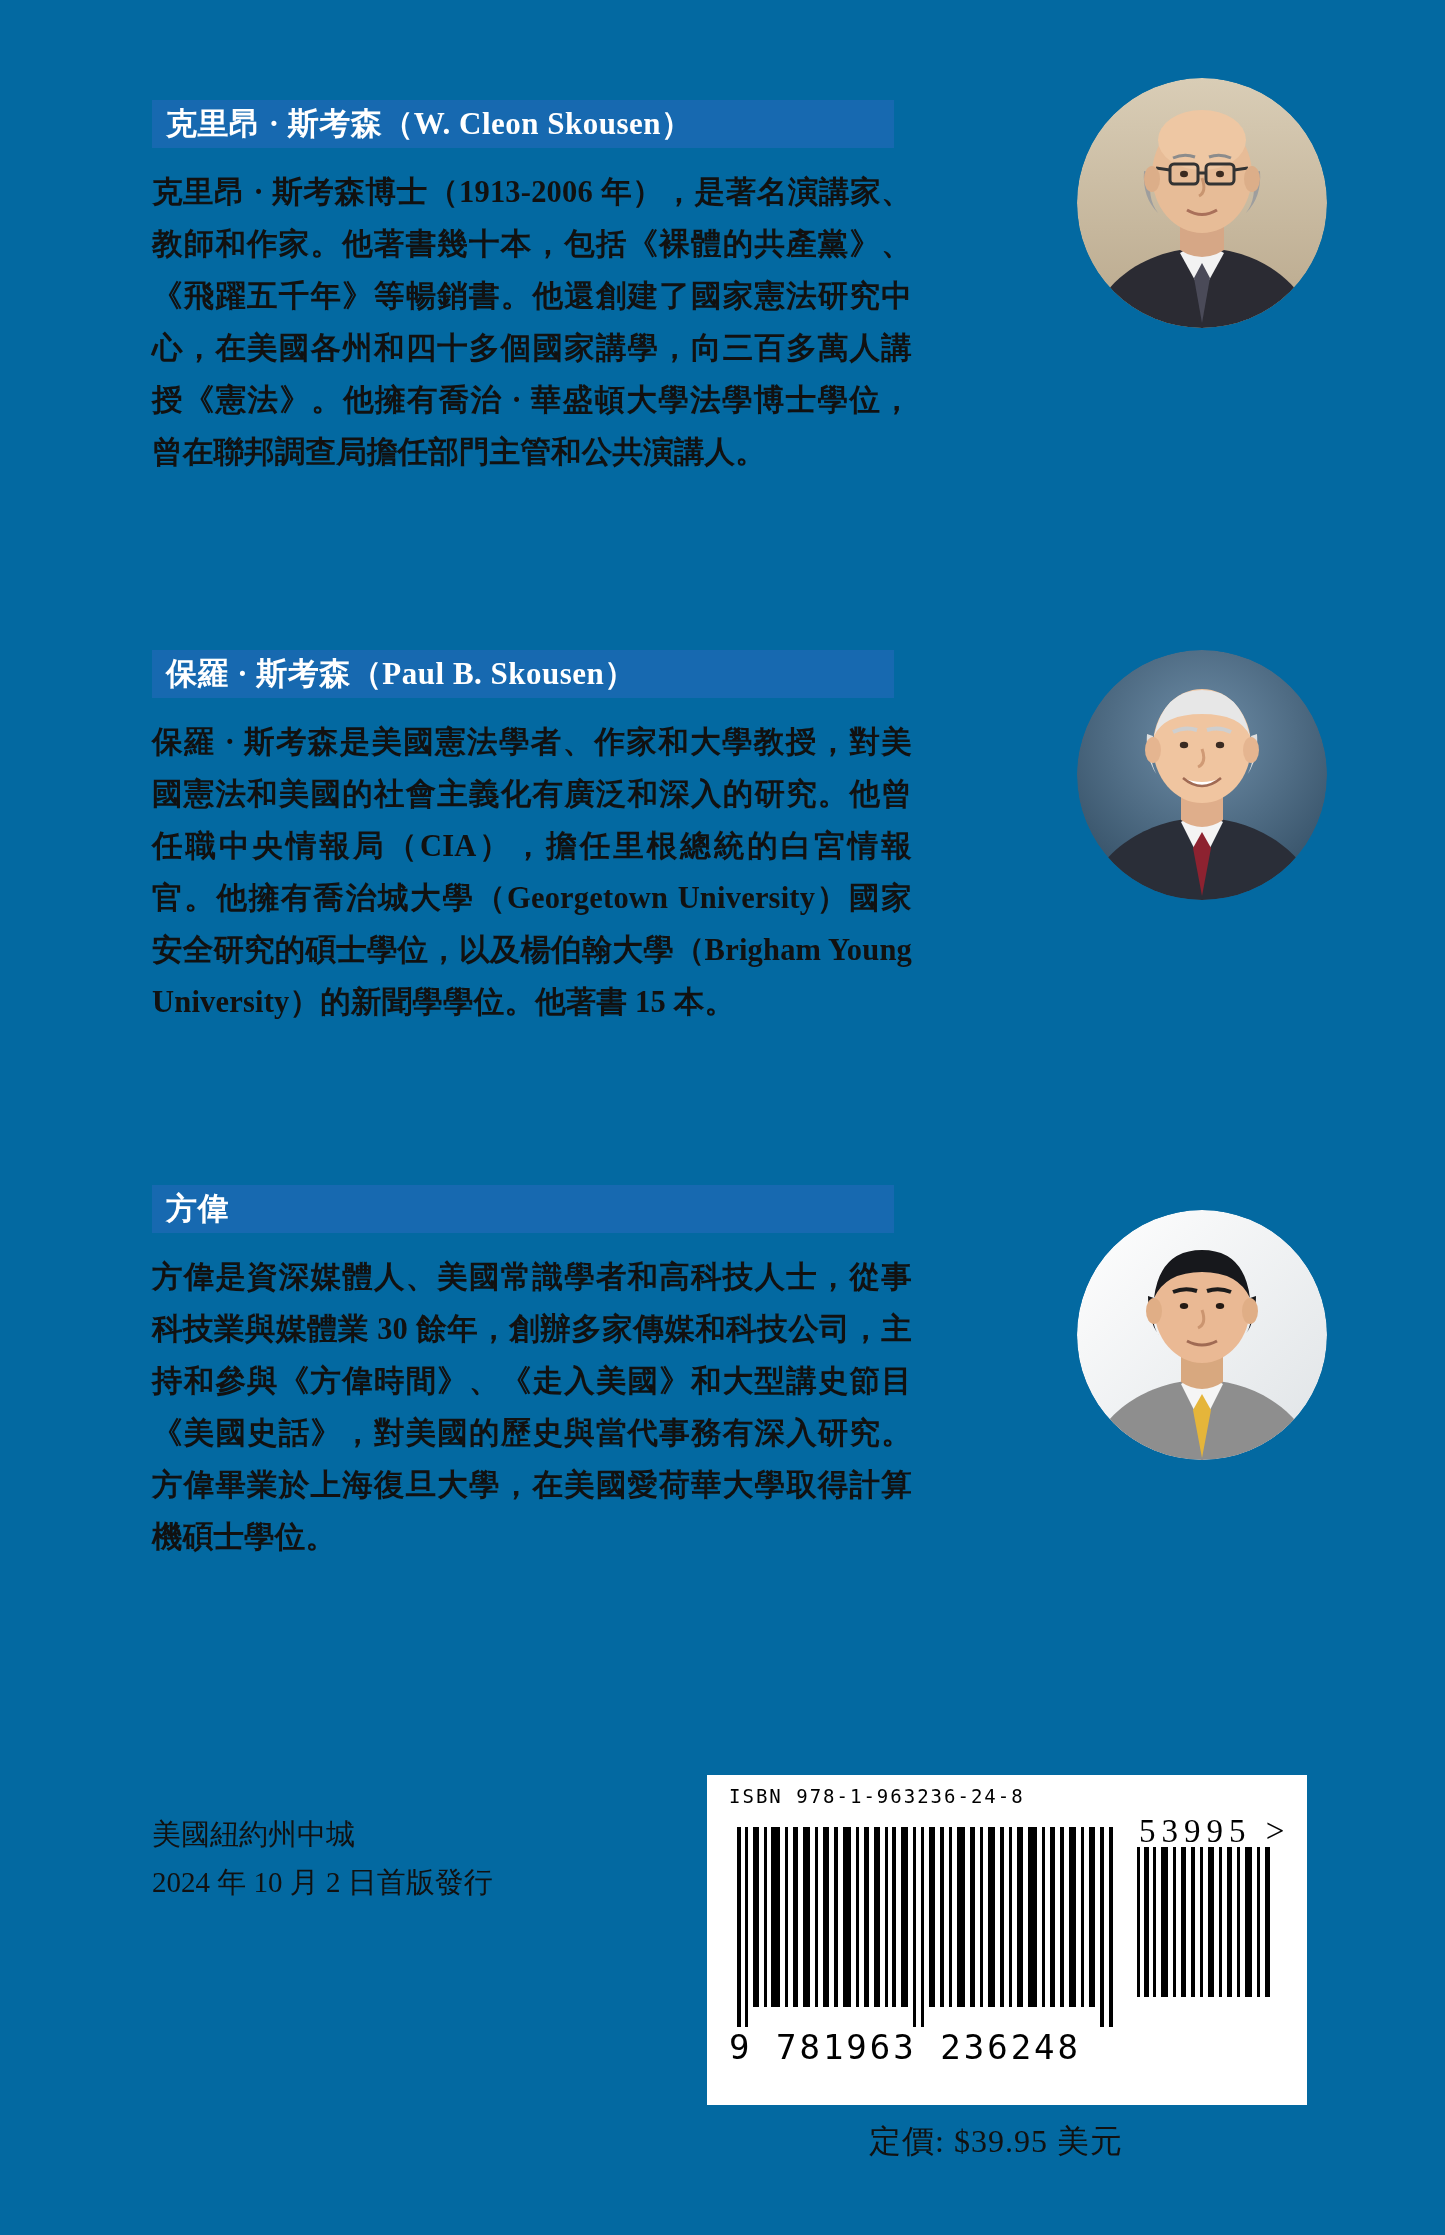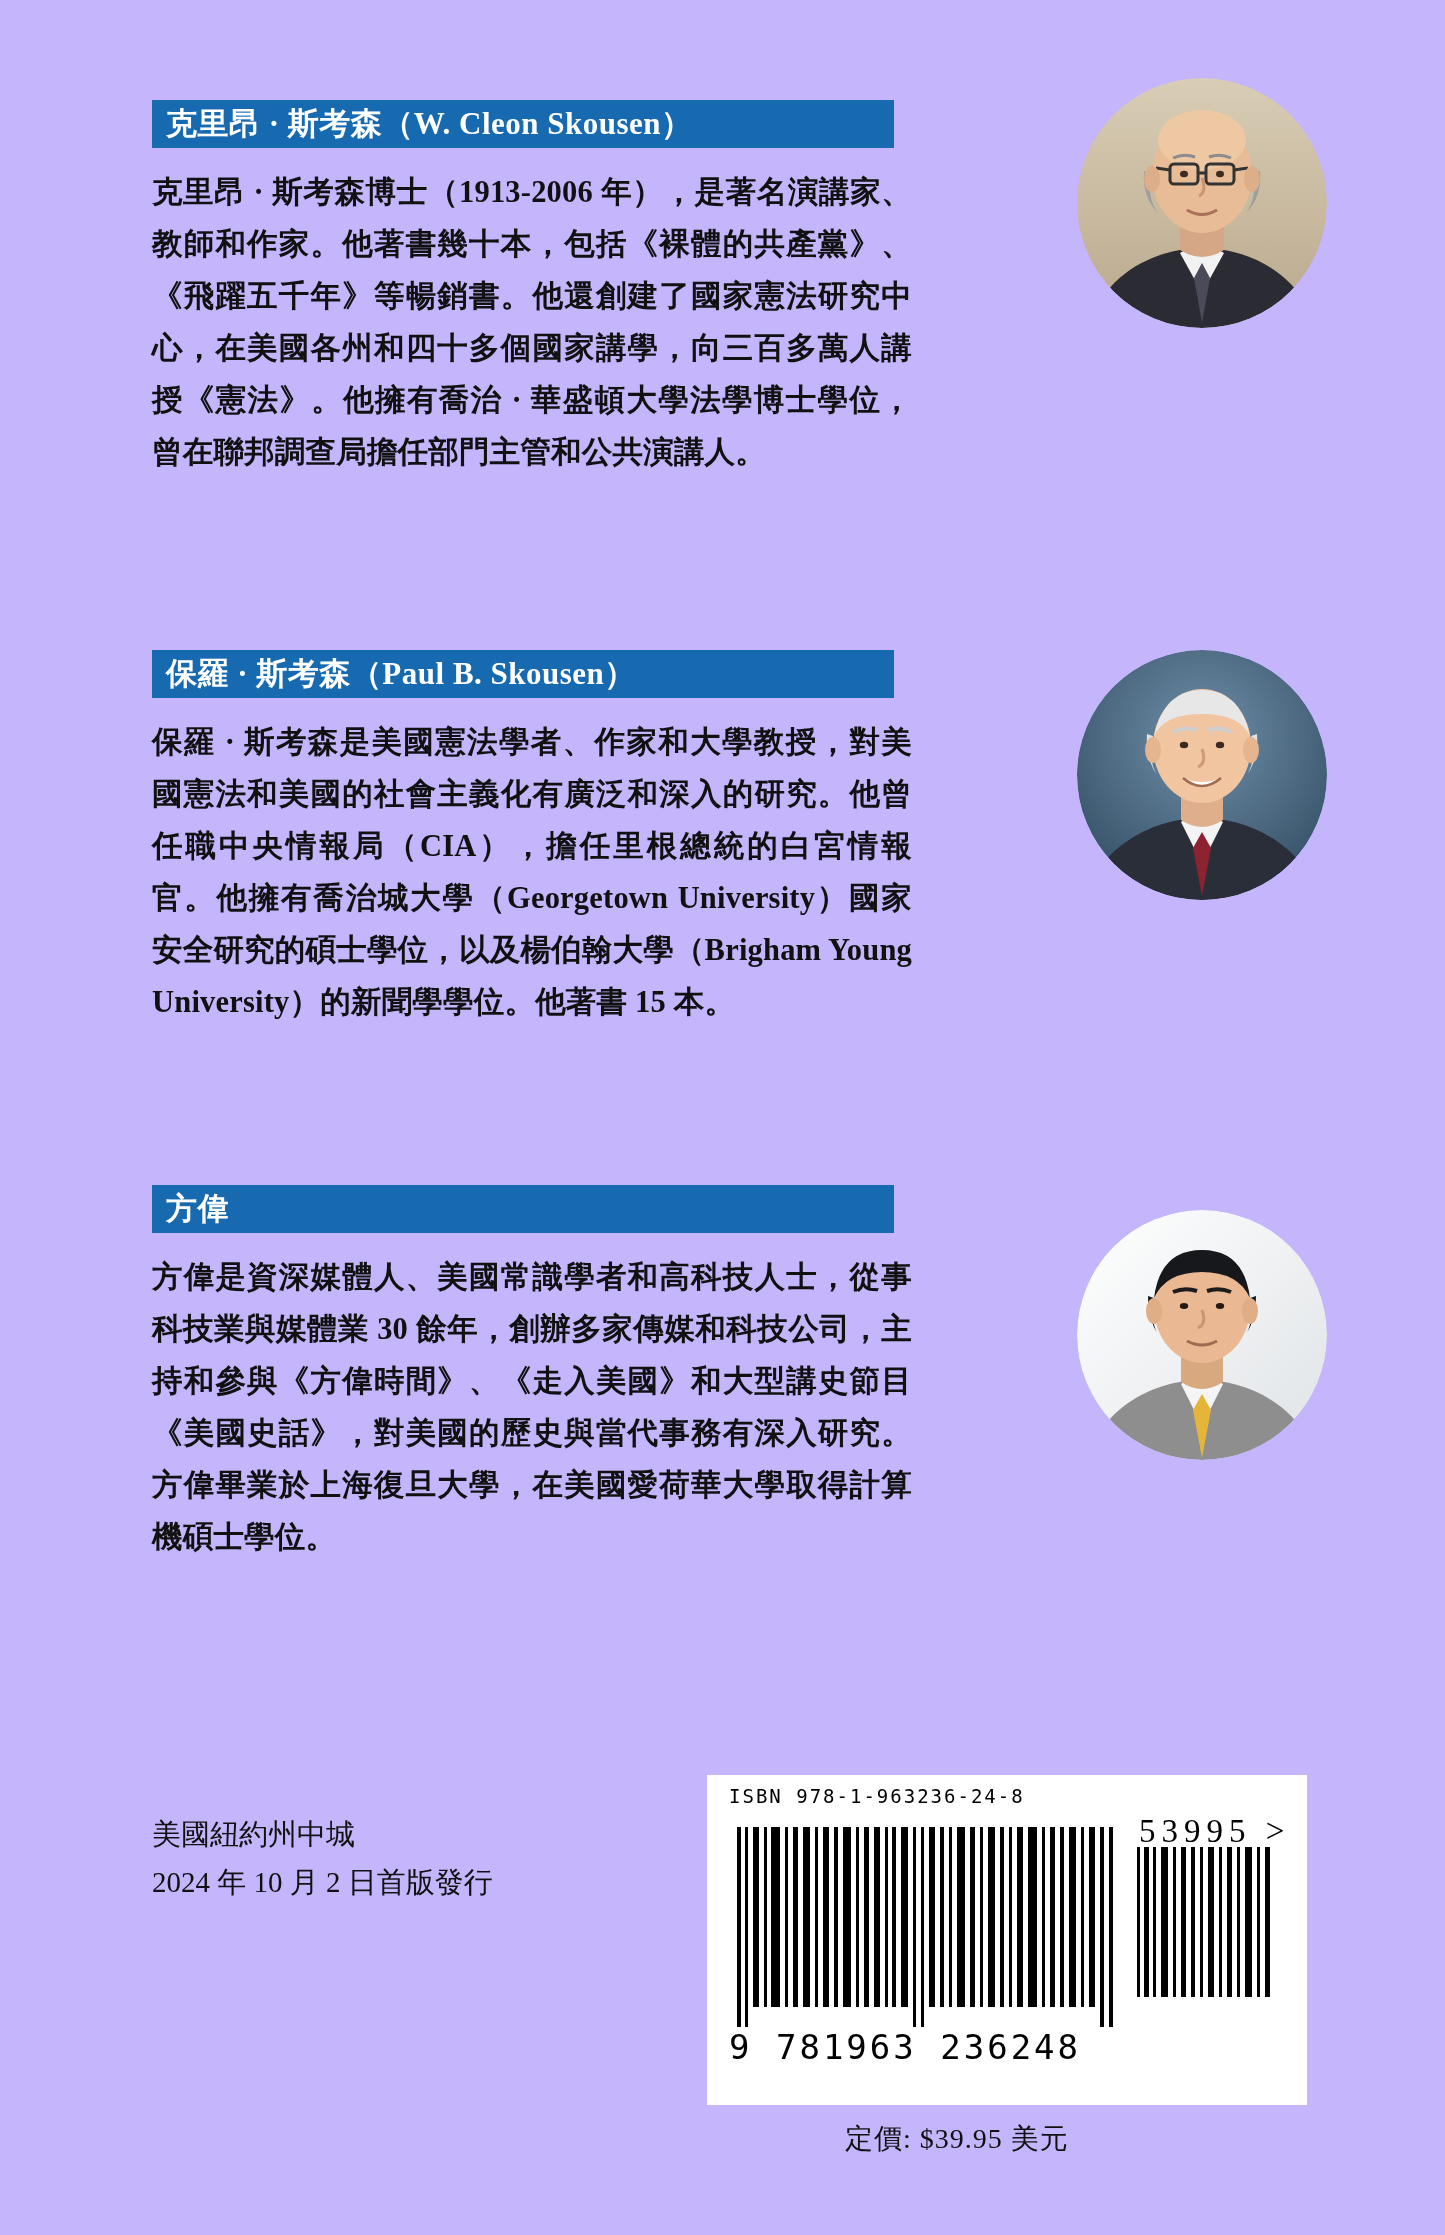--- a/index.html
+++ b/index.html
@@ -11,21 +11,21 @@
     width: 1445px;
     height: 2235px;
     position: relative;
     font-family: "Liberation Serif", serif;
     background: #fdfcf3;
     overflow: hidden;
   }
   .page {
     position: absolute;
     inset: 0;
-    background: #c4b5fd;
+    background: #0369a1;
   }
   
   .author-block {
     position: absolute;
     left: 152px;
     width: 1140px;
   }
   .author-block.b1 { top: 100px; }
   .author-block.b2 { top: 650px; }
   .author-block.b3 { top: 1185px; }
@@ -140,23 +140,23 @@
     position: absolute;
     left: 22px;
     top: 252px;
     font-family: "DejaVu Sans Mono", monospace;
     font-size: 34px;
     letter-spacing: 3px;
     color: #000;
   }
   .price {
     position: absolute;
-    left: 845px;
+    left: 869px;
     top: 2120px;
-    font-size: 28px;
+    font-size: 32px;
     color: #111;
     letter-spacing: 1px;
     text-align: right;
   }
   .bar { fill: #000; }
 </style>
 </head>
 <body>
 
 <div class="page">

